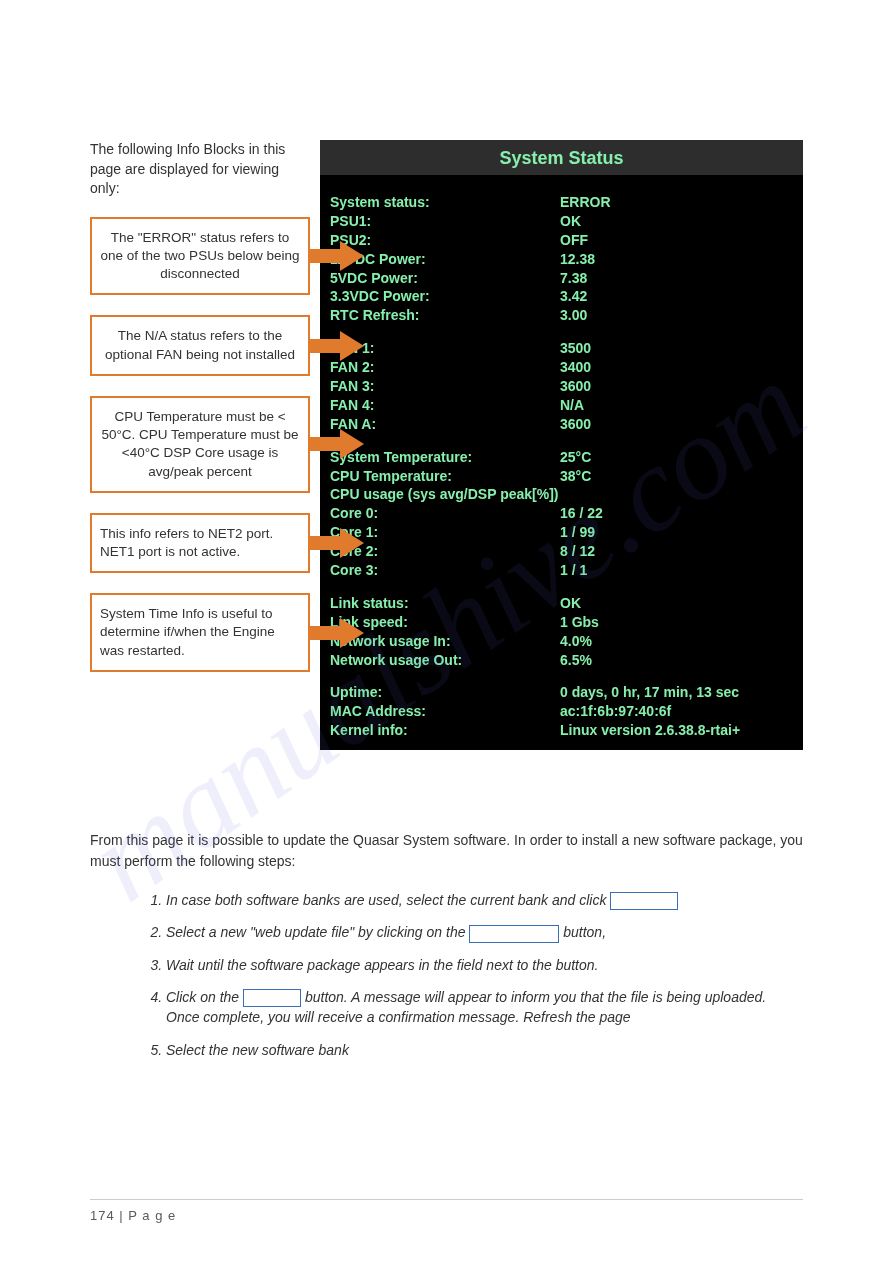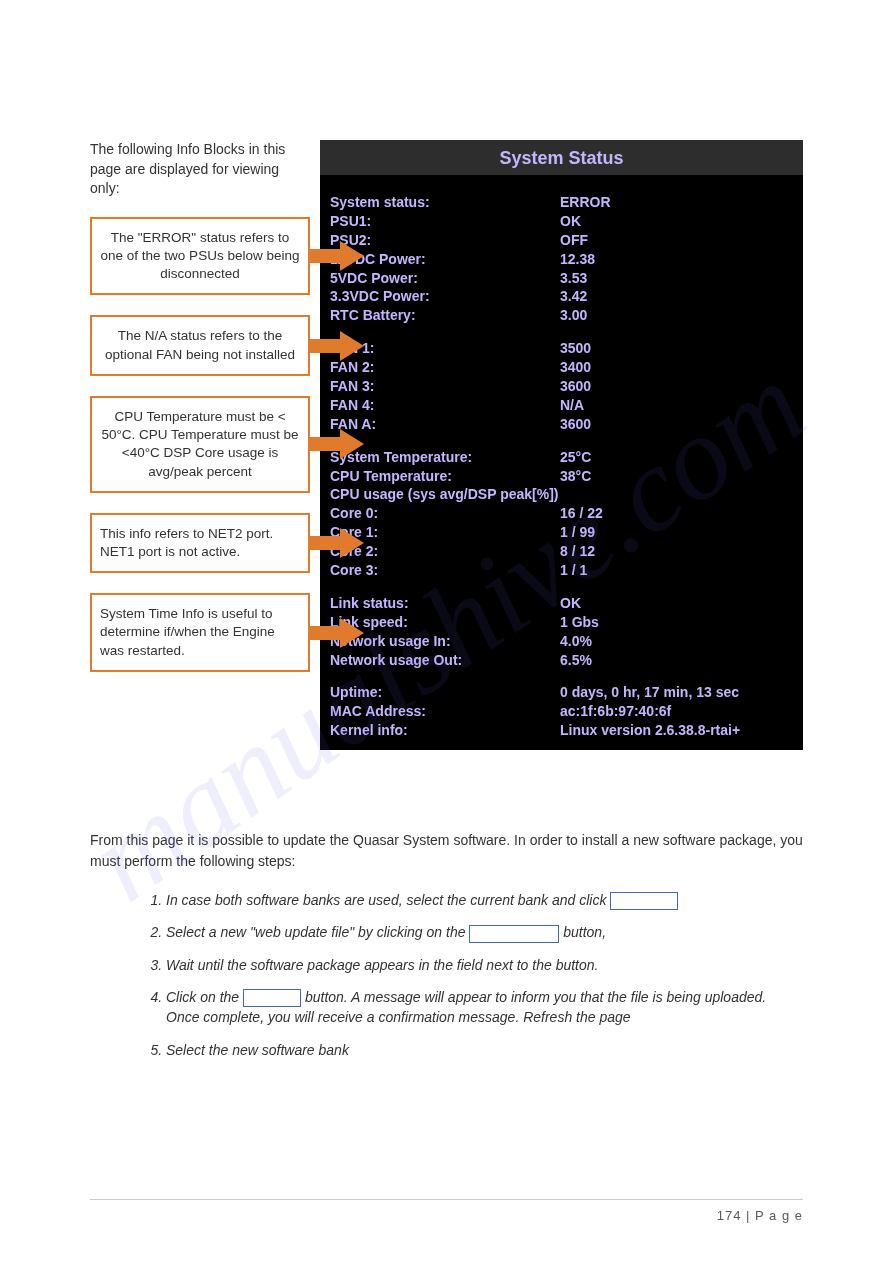--- a/index.html
+++ b/index.html
@@ -39,21 +39,21 @@
     right: -56px;
     top: 50%;
     transform: translateY(-50%);
     width: 56px;
     height: 30px;
   }
   .arrow svg { display: block; }
   .panel {
     flex: 1;
     background: #000;
-    color: #c4b5fd;
+    color: #86efac;
     font-family: Arial, Helvetica, sans-serif;
     font-weight: bold;
     font-size: 14px;
   }
   .panel-title {
     background: #2d2d2d;
     text-align: center;
     font-size: 18px;
     padding: 8px 0 6px 0;
   }
@@ -96,21 +96,21 @@
   .btn-w1 { width: 68px; }
   .btn-w2 { width: 90px; }
   .btn-w3 { width: 58px; }
   .footer {
     position: absolute;
     bottom: 40px;
     left: 90px;
     right: 90px;
     border-top: 1px solid #ccc;
     padding-top: 8px;
-    text-align: right;
+    text-align: left;
     color: #5a5a5a;
     font-size: 13px;
     letter-spacing: 1px;
   }
 </style>
 </head>
 <body>
 
 <div class="watermark">manualshive.com</div>
 
@@ -181,28 +181,28 @@
           <div class="row">
             <span class="lbl">PSU2:</span>
             <span class="val">OFF</span>
           </div>
           <div class="row">
             <span class="lbl">12VDC Power:</span>
             <span class="val">12.38</span>
           </div>
           <div class="row">
             <span class="lbl">5VDC Power:</span>
-            <span class="val">3.53</span>
+            <span class="val">7.38</span>
           </div>
           <div class="row">
             <span class="lbl">3.3VDC Power:</span>
             <span class="val">3.42</span>
           </div>
           <div class="row">
-            <span class="lbl">RTC Battery:</span>
+            <span class="lbl">RTC Refresh:</span>
             <span class="val">3.00</span>
           </div>
         </div>
       <div class="block">
           <div class="row">
             <span class="lbl">FAN 1:</span>
             <span class="val">3500</span>
           </div>
           <div class="row">
             <span class="lbl">FAN 2:</span>

